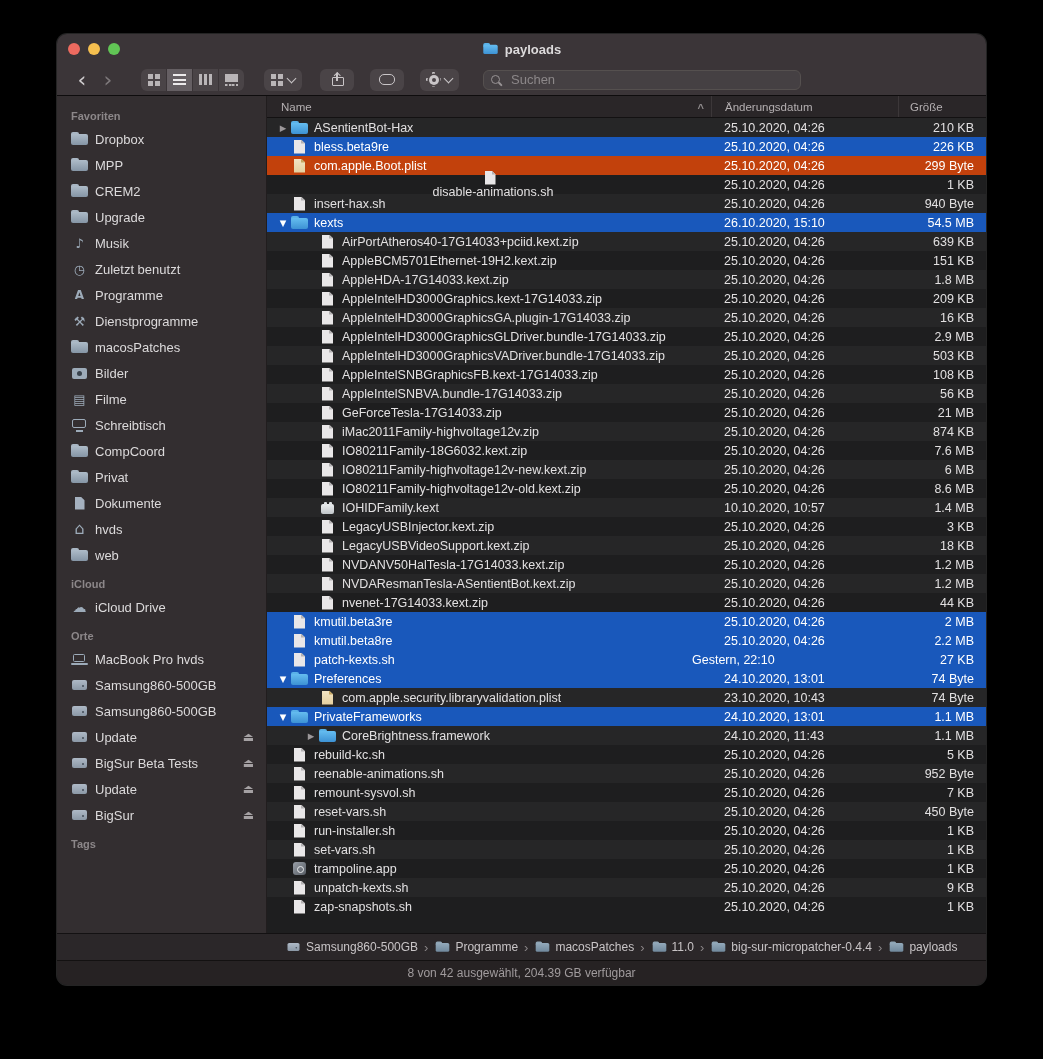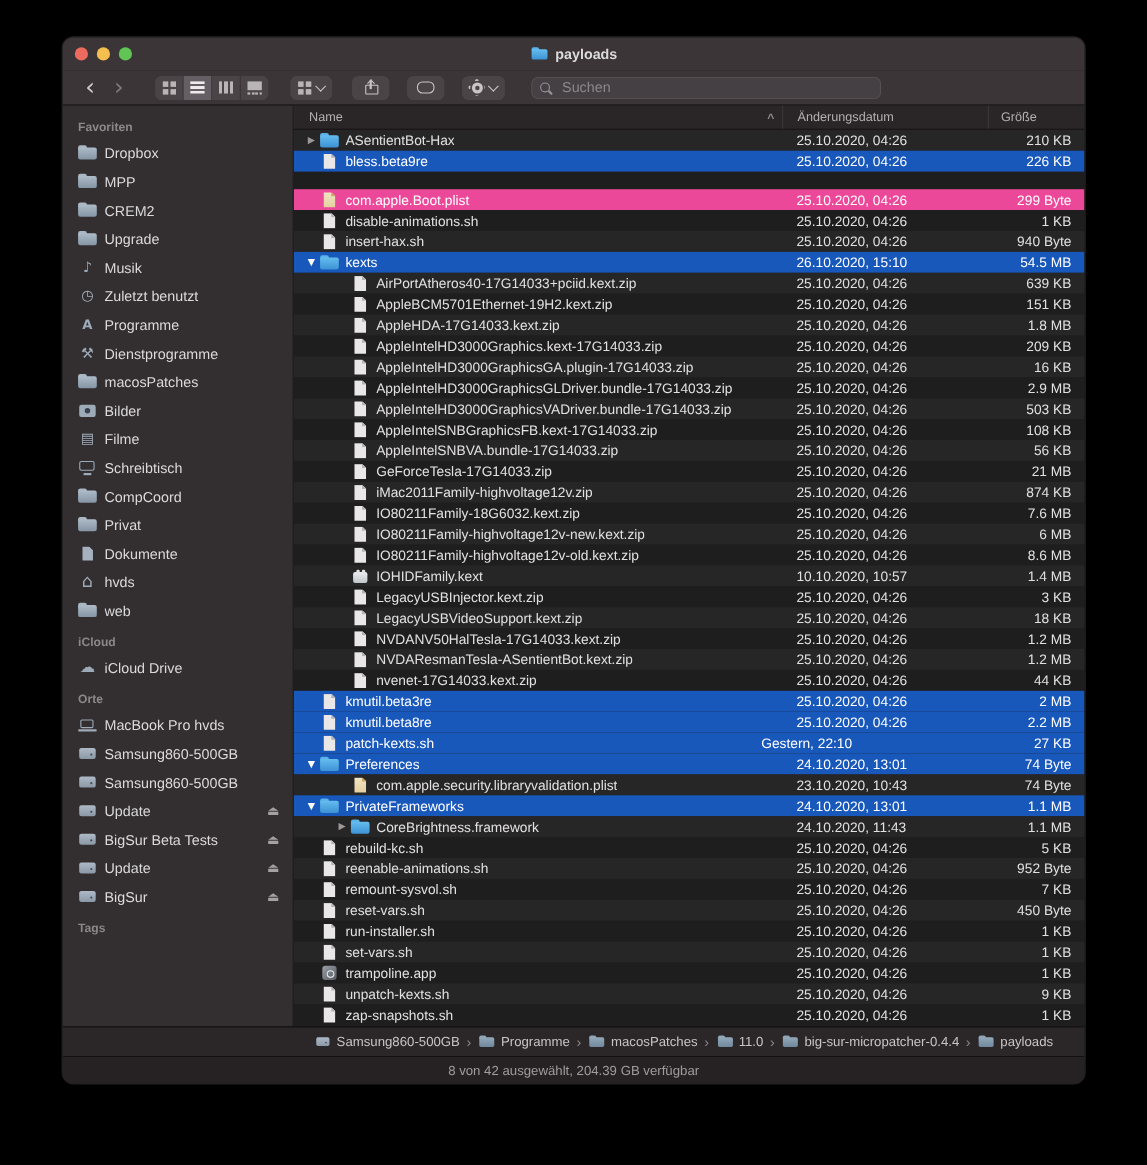--- a/index.html
+++ b/index.html
@@ -368,31 +368,31 @@
   </div>
           <div class="row odd sel" style="background: rgb(25, 88, 187);">
     <div class="cell-name" style="padding-left: 8px;">
       <span class="tri"></span>
       <span class="ic ic-document"></span>
       <span class="fname">bless.beta9re</span>
     </div>
     <div class="cell-date">25.10.2020, 04:26</div>
     <div class="cell-size">226 KB</div>
   </div>
-          <div class="row even sel" style="background: #ec4899; margin-top: 16px;">
+          <div class="row even sel" style="background: #c2410c;">
     <div class="cell-name" style="padding-left: 8px;">
       <span class="tri"></span>
       <span class="ic ic-plist"></span>
       <span class="fname">com.apple.Boot.plist</span>
     </div>
     <div class="cell-date">25.10.2020, 04:26</div>
     <div class="cell-size">299 Byte</div>
   </div>
           <div class="row odd">
-    <div class="cell-name" style="padding-left: 8px;">
+    <div class="cell-name" style="padding-left: 8px; flex-direction: column;">
       <span class="tri"></span>
       <span class="ic ic-document"></span>
       <span class="fname">disable-animations.sh</span>
     </div>
     <div class="cell-date">25.10.2020, 04:26</div>
     <div class="cell-size">1 KB</div>
   </div>
           <div class="row even">
     <div class="cell-name" style="padding-left: 8px;">
       <span class="tri"></span>

